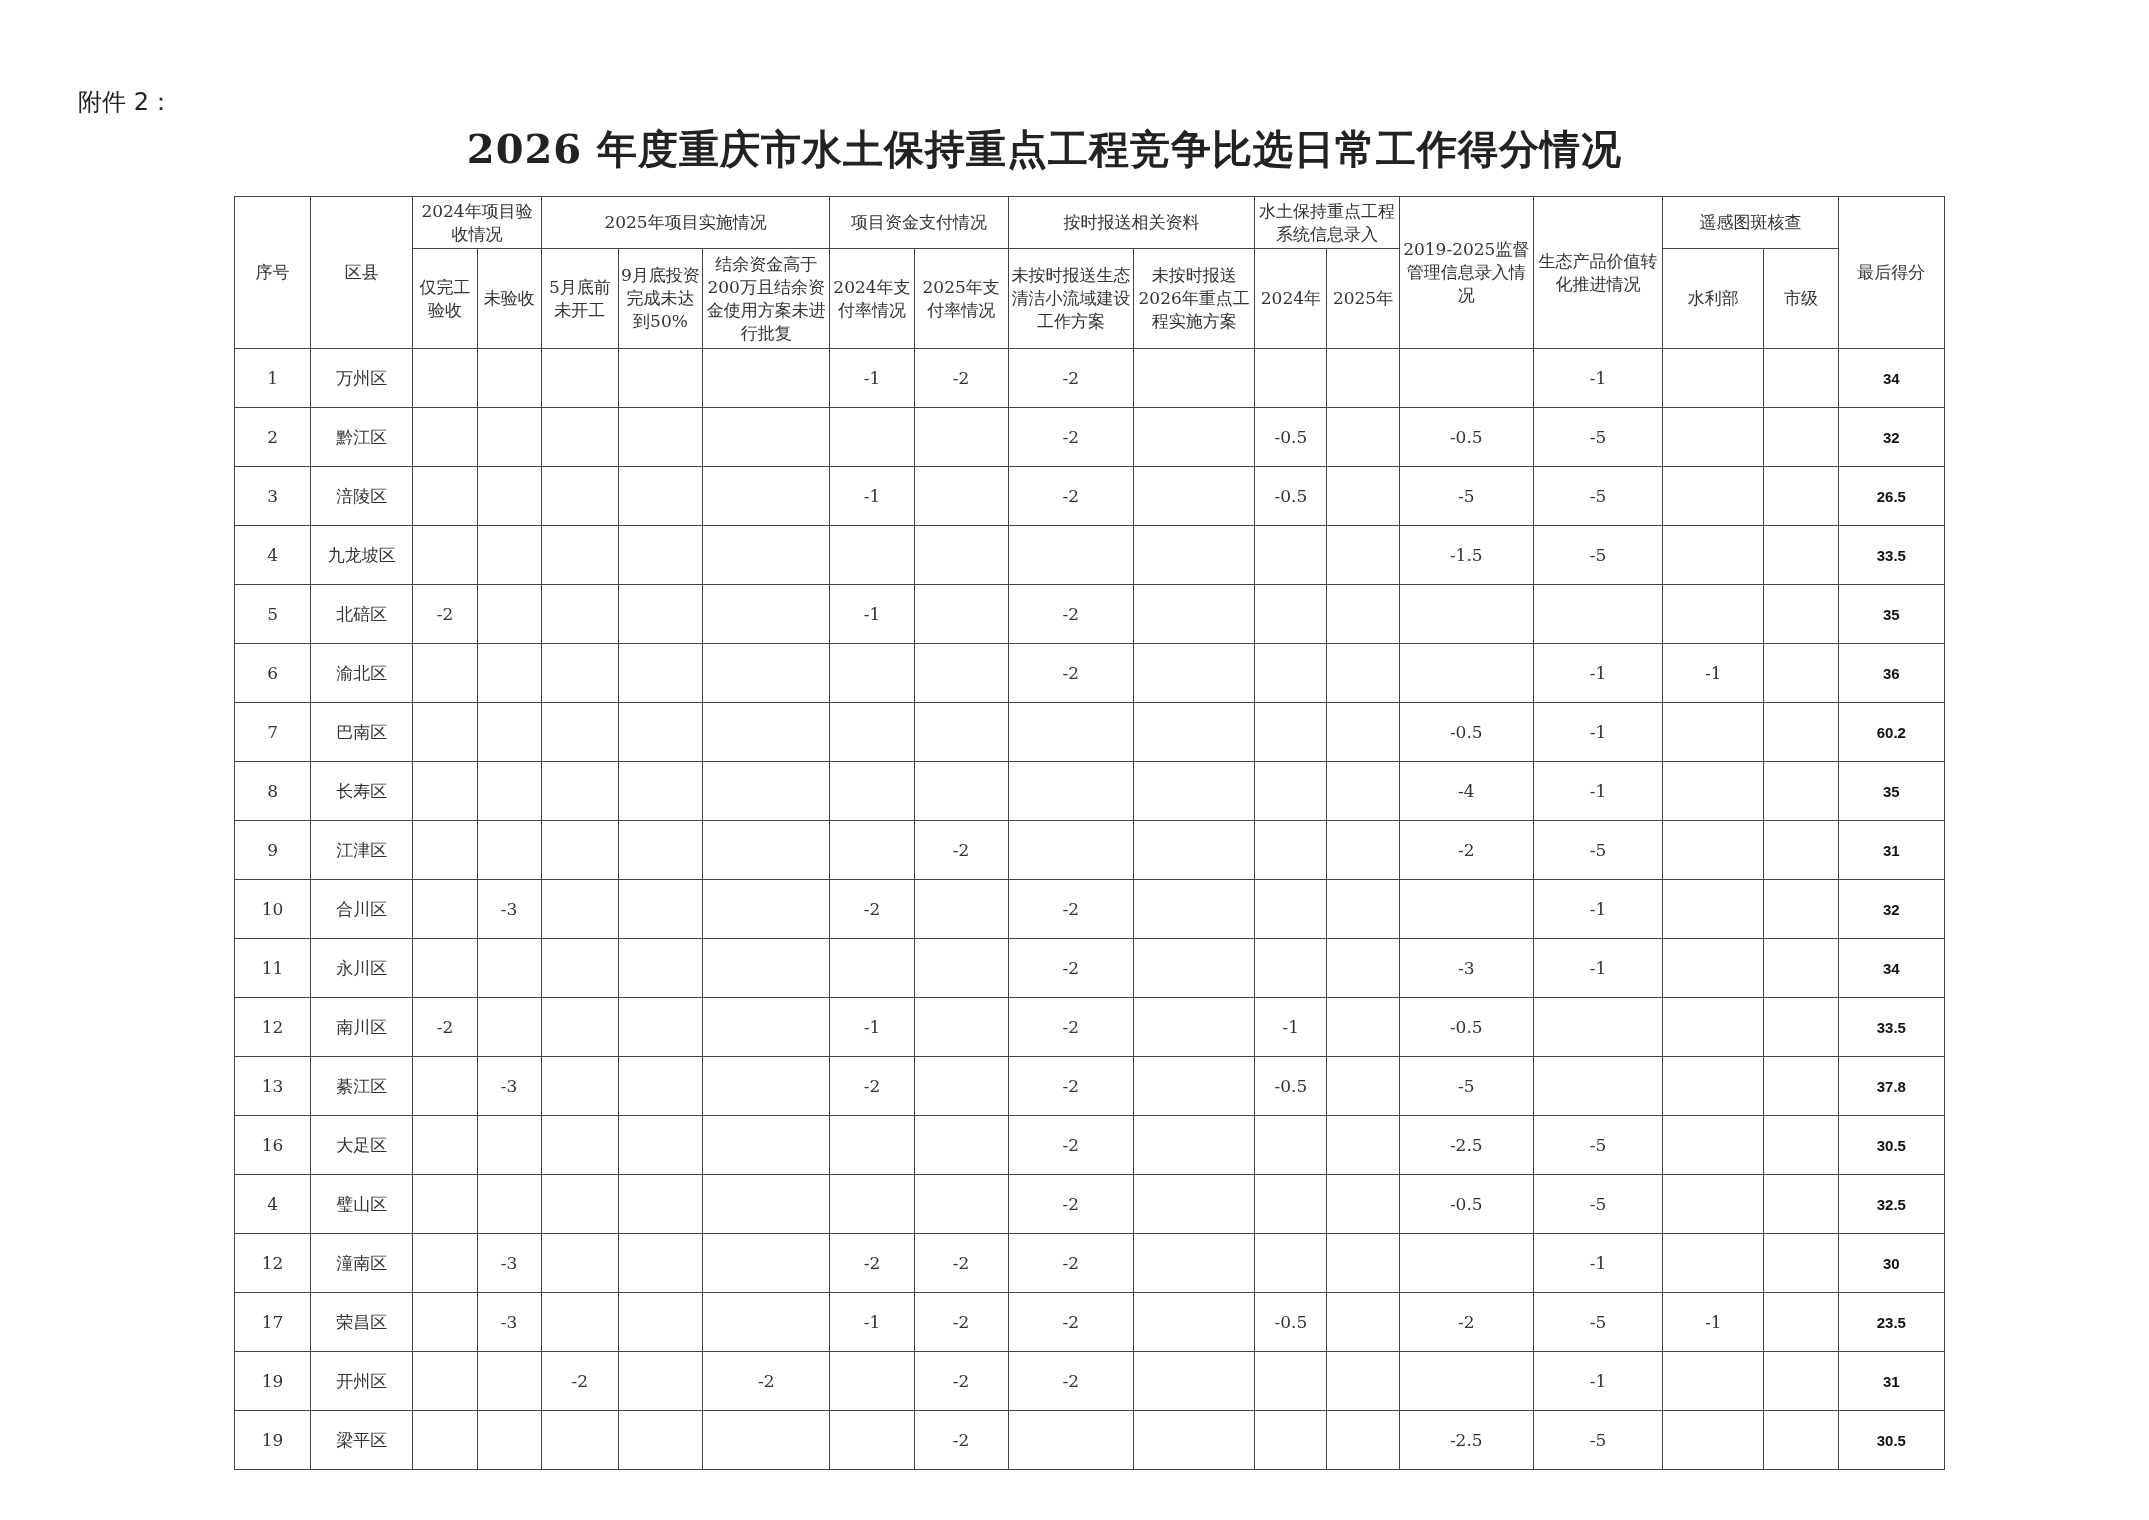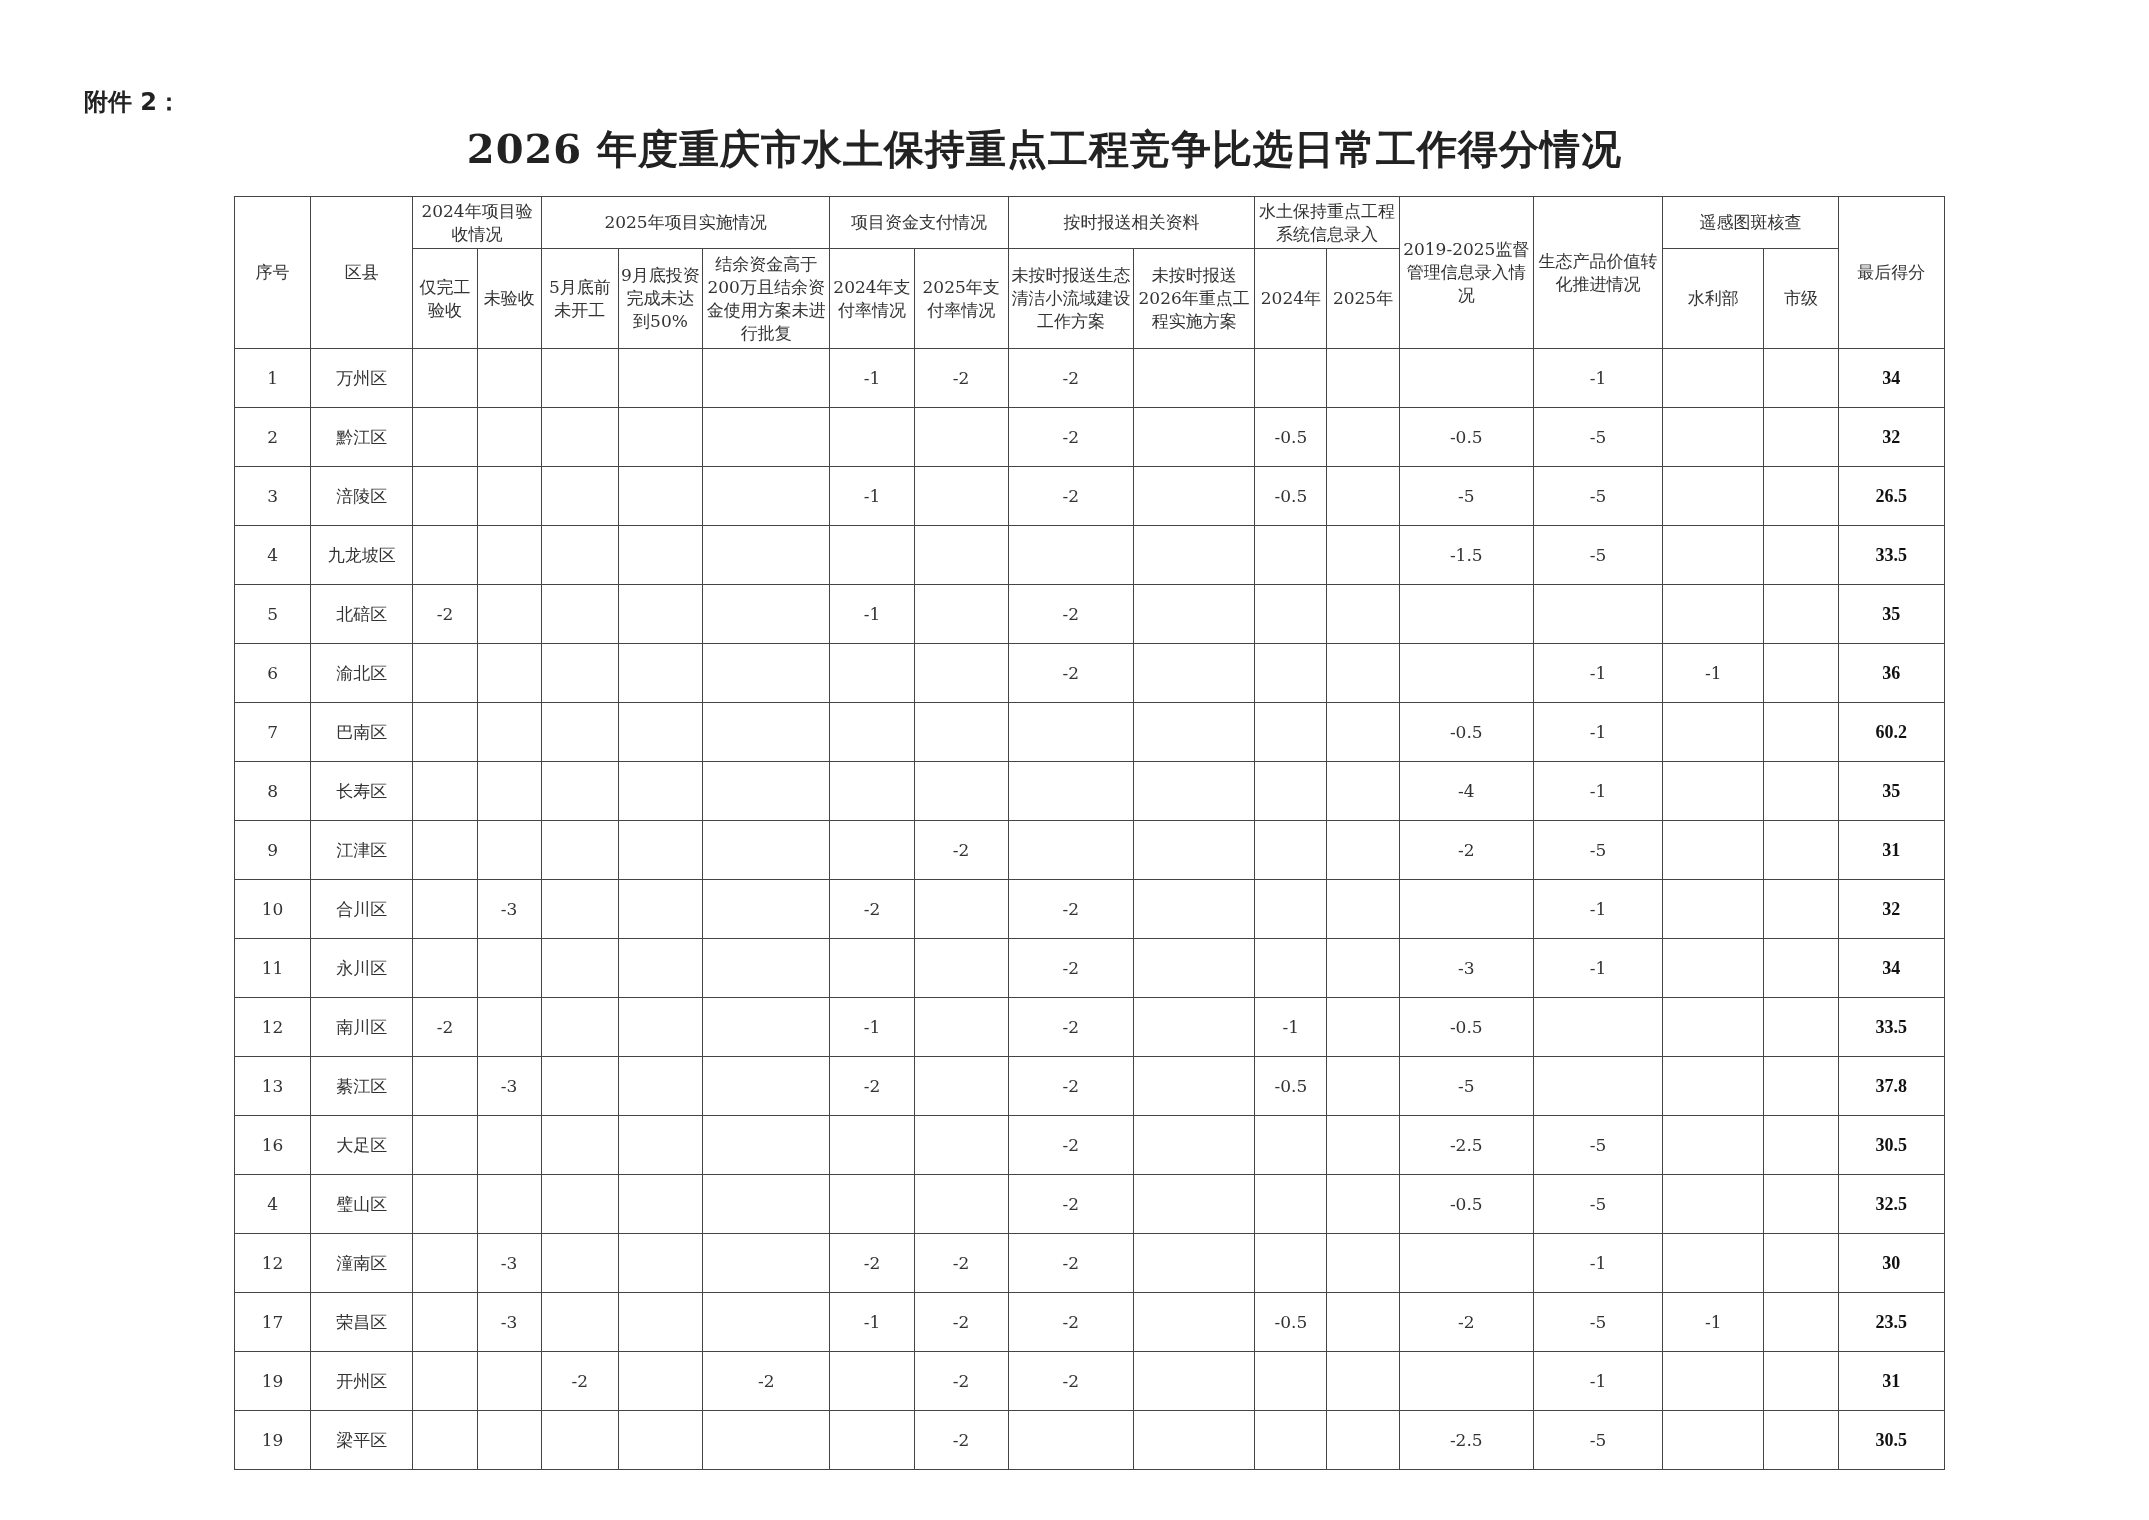--- a/index.html
+++ b/index.html
@@ -1,23 +1,23 @@
 <!DOCTYPE html>
 <html><head>
 <meta charset="utf-8">
 <style>
   html,body{margin:0;padding:0;background:#fff;}
   body{width:2149px;height:1520px;position:relative;font-family:"DejaVu Serif","Liberation Serif",serif;color:#222;overflow:hidden;}
-  .attach{position:absolute;left:84px;top:86px;font-size:24px;font-weight:bold;font-family:"DejaVu Sans","Liberation Sans",sans-serif;}
+  .attach{position:absolute;left:78px;top:86px;font-size:24px;font-weight:normal;font-family:"DejaVu Sans","Liberation Sans",sans-serif;}
   .title{position:absolute;left:0;width:2089px;top:122px;text-align:center;font-size:40px;font-weight:bold;letter-spacing:1px;}
   table{position:absolute;left:234px;top:196px;width:1711px;border-collapse:collapse;table-layout:fixed;}
   td,th{border:1px solid #444;text-align:center;vertical-align:middle;font-weight:normal;font-size:17px;line-height:23px;padding:0 2px;color:#333;}
   thead th{font-size:17px;}
   tbody tr{height:59px;}
-  .score{font-family:Liberation Serif, serif;font-weight:bold;font-size:18px;color:#111;}
+  .score{font-family:Liberation Sans, sans-serif;font-weight:bold;font-size:15px;color:#111;}
 </style>
 </head>
 <body>
 
 <div class="attach">附件 2：</div>
 <div class="title">2026 年度重庆市水土保持重点工程竞争比选日常工作得分情况</div>
 
 <table>
   <colgroup>
     <col style="width:76px">

